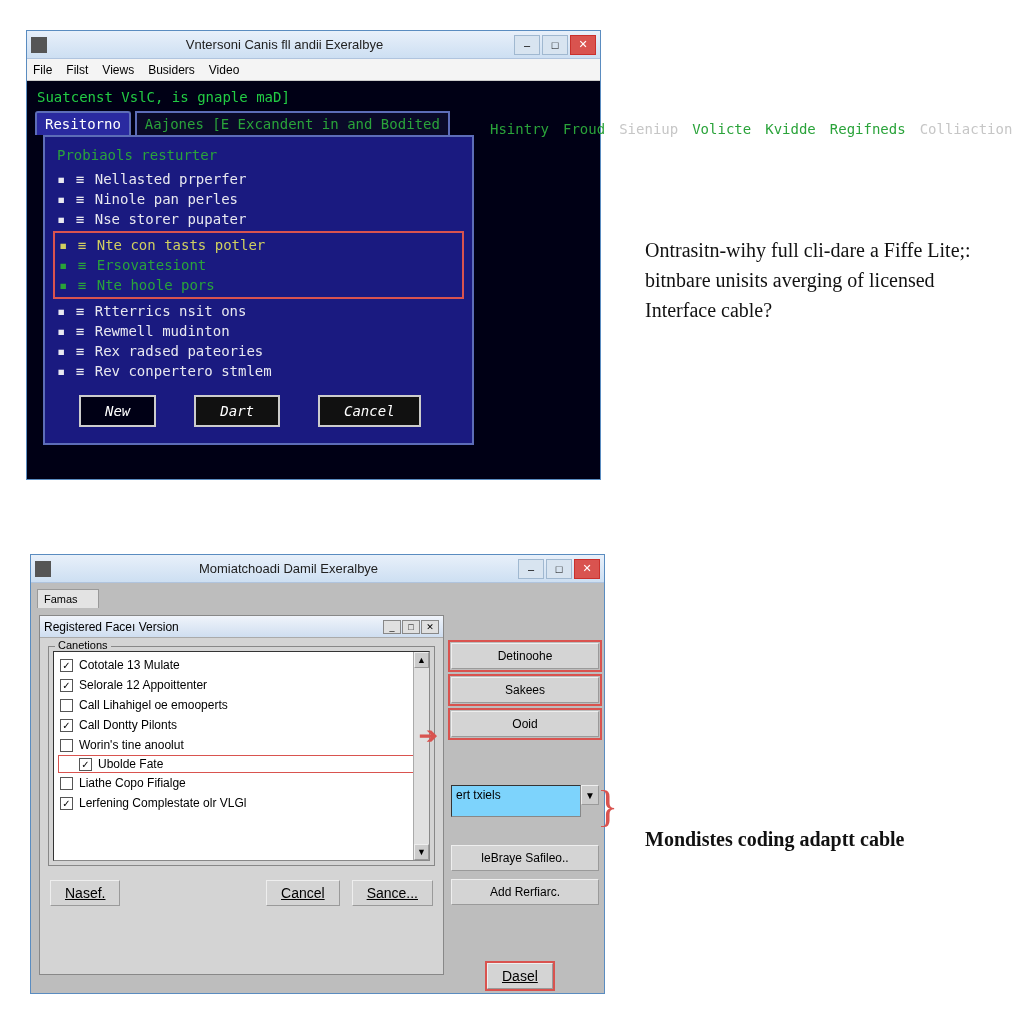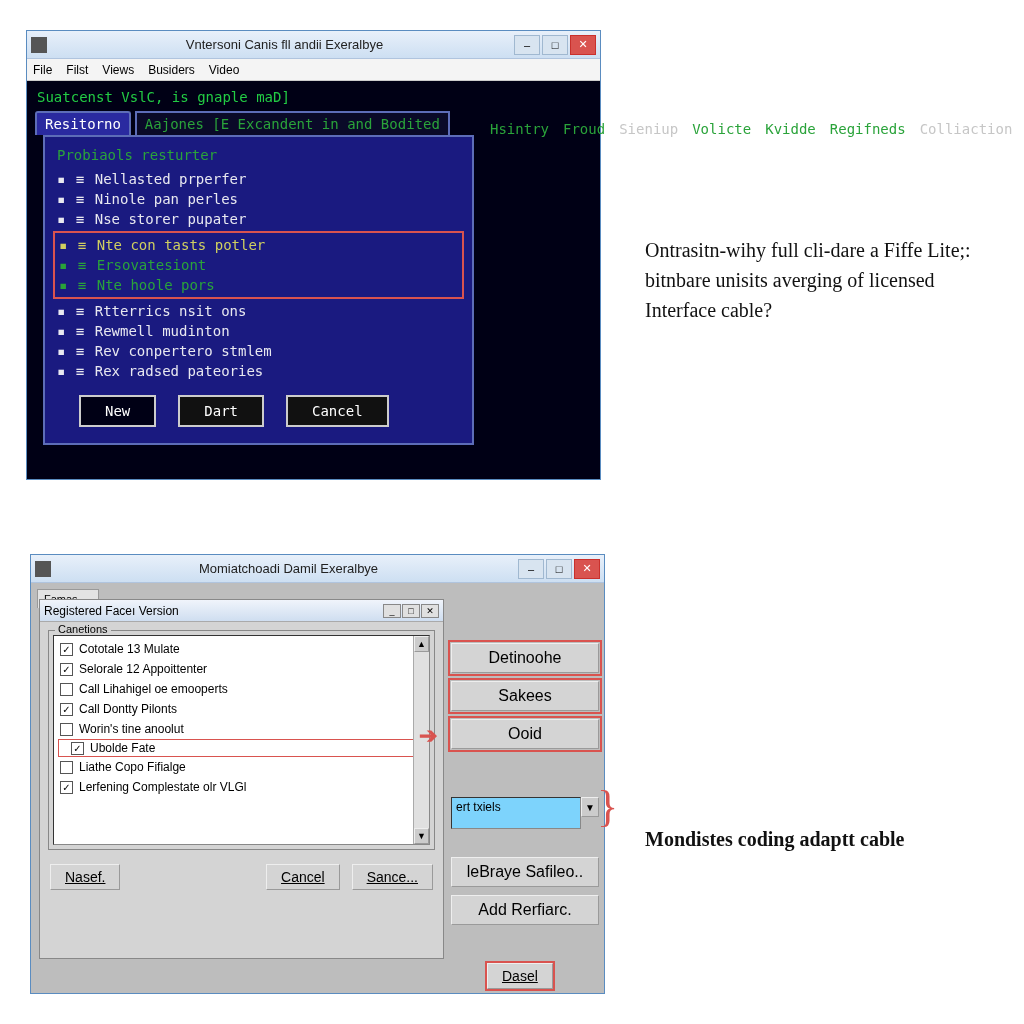--- a/index.html
+++ b/index.html
@@ -95,21 +95,21 @@
   content: "▪ ≡ ";
   letter-spacing: 1px;
 }
 .highlight-red {
   border: 2px solid #d9534f;
   padding: 2px 4px;
   margin: 2px -4px;
 }
 .highlight-red li { color: #d0d060; }
 .highlight-red .sub { color: #2aa33a; }
-.term-btnrow { display: flex; gap: 22px; padding: 14px 0 0 22px; }
+.term-btnrow { display: flex; gap: 38px; padding: 14px 0 0 22px; font-style: italic; }
 .term-btn {
   border: 2px solid #ccc;
   padding: 6px 24px;
   color: #fff;
   background: #000015;
   cursor: pointer;
 }
 .term-btn.dark { background: #111; }
 .side-labels {
   width: 110px;
@@ -142,21 +142,21 @@
 .tabback {
   background: #e3e3e3;
   width: 62px;
   padding: 3px 6px;
   font-size: 11px;
   border: 1px solid #999;
   border-bottom: none;
 }
 .inner-dialog {
   position: absolute;
-  left: 8px; top: 16px;
+  left: 8px; top: 32px;
   width: 405px; height: 360px;
   background: #d4d4d4;
   border: 1px solid #888;
 }
 .inner-titlebar {
   height: 22px;
   background: linear-gradient(to bottom, #f0f4fb, #cfdef0);
   display: flex;
   align-items: center;
   padding: 0 4px;
@@ -202,21 +202,21 @@
 .chk {
   width: 13px; height: 13px;
   border: 1px solid #555;
   background: #fff;
   display: inline-flex;
   align-items: center;
   justify-content: center;
   font-size: 10px;
 }
 .chk.checked::after { content: "✓"; }
-.hl-red { border: 1px solid #d9534f; padding: 1px 12px; margin: 0 -2px; }
+.hl-red { border: 1px solid #d9534f; padding: 1px 20px; margin: 0 -2px; }
 .scrollbar {
   position: absolute;
   right: 0; top: 0; width: 16px; height: 100%;
   background: #e0e0e0;
   border-left: 1px solid #aaa;
   display: flex; flex-direction: column;
 }
 .scroll-btn {
   height: 16px; background: #ccc; border: 1px outset #eee;
   font-size: 9px; display: flex; align-items: center; justify-content: center;
@@ -241,21 +241,21 @@
   left: 420px; top: 60px;
   width: 148px;
   display: flex;
   flex-direction: column;
   gap: 8px;
 }
 .rightbtn {
   background: #d4d4d4;
   border: 1px outset #eee;
   padding: 5px 8px;
-  font-size: 16px;
+  font-size: 12px;
   cursor: pointer;
   text-align: center;
 }
 .rightbtn.hl { outline: 2px solid #d9534f; outline-offset: 1px; }
 .arrow {
   position: absolute;
   left: 388px; top: 140px;
   color: #d9534f;
   font-size: 22px;
   font-weight: bold;
@@ -327,22 +327,22 @@
         <div class="highlight-red">
           <ul>
             <li>Nte con tasts potler</li>
             <li class="sub">Ersovatesiont</li>
             <li class="sub">Nte hoole pors</li>
           </ul>
         </div>
         <ul>
           <li>Rtterrics nsit ons</li>
           <li>Rewmell mudinton</li>
+          <li>Rex radsed pateories</li>
           <li>Rev conpertero stmlem</li>
-          <li>Rex radsed pateories</li>
         </ul>
         <div class="term-btnrow">
           <div class="term-btn">New</div>
           <div class="term-btn dark">Dart</div>
           <div class="term-btn dark">Cancel</div>
         </div>
       </div>
     </div>
     <div class="side-labels">
       <span>Hsintry</span>

